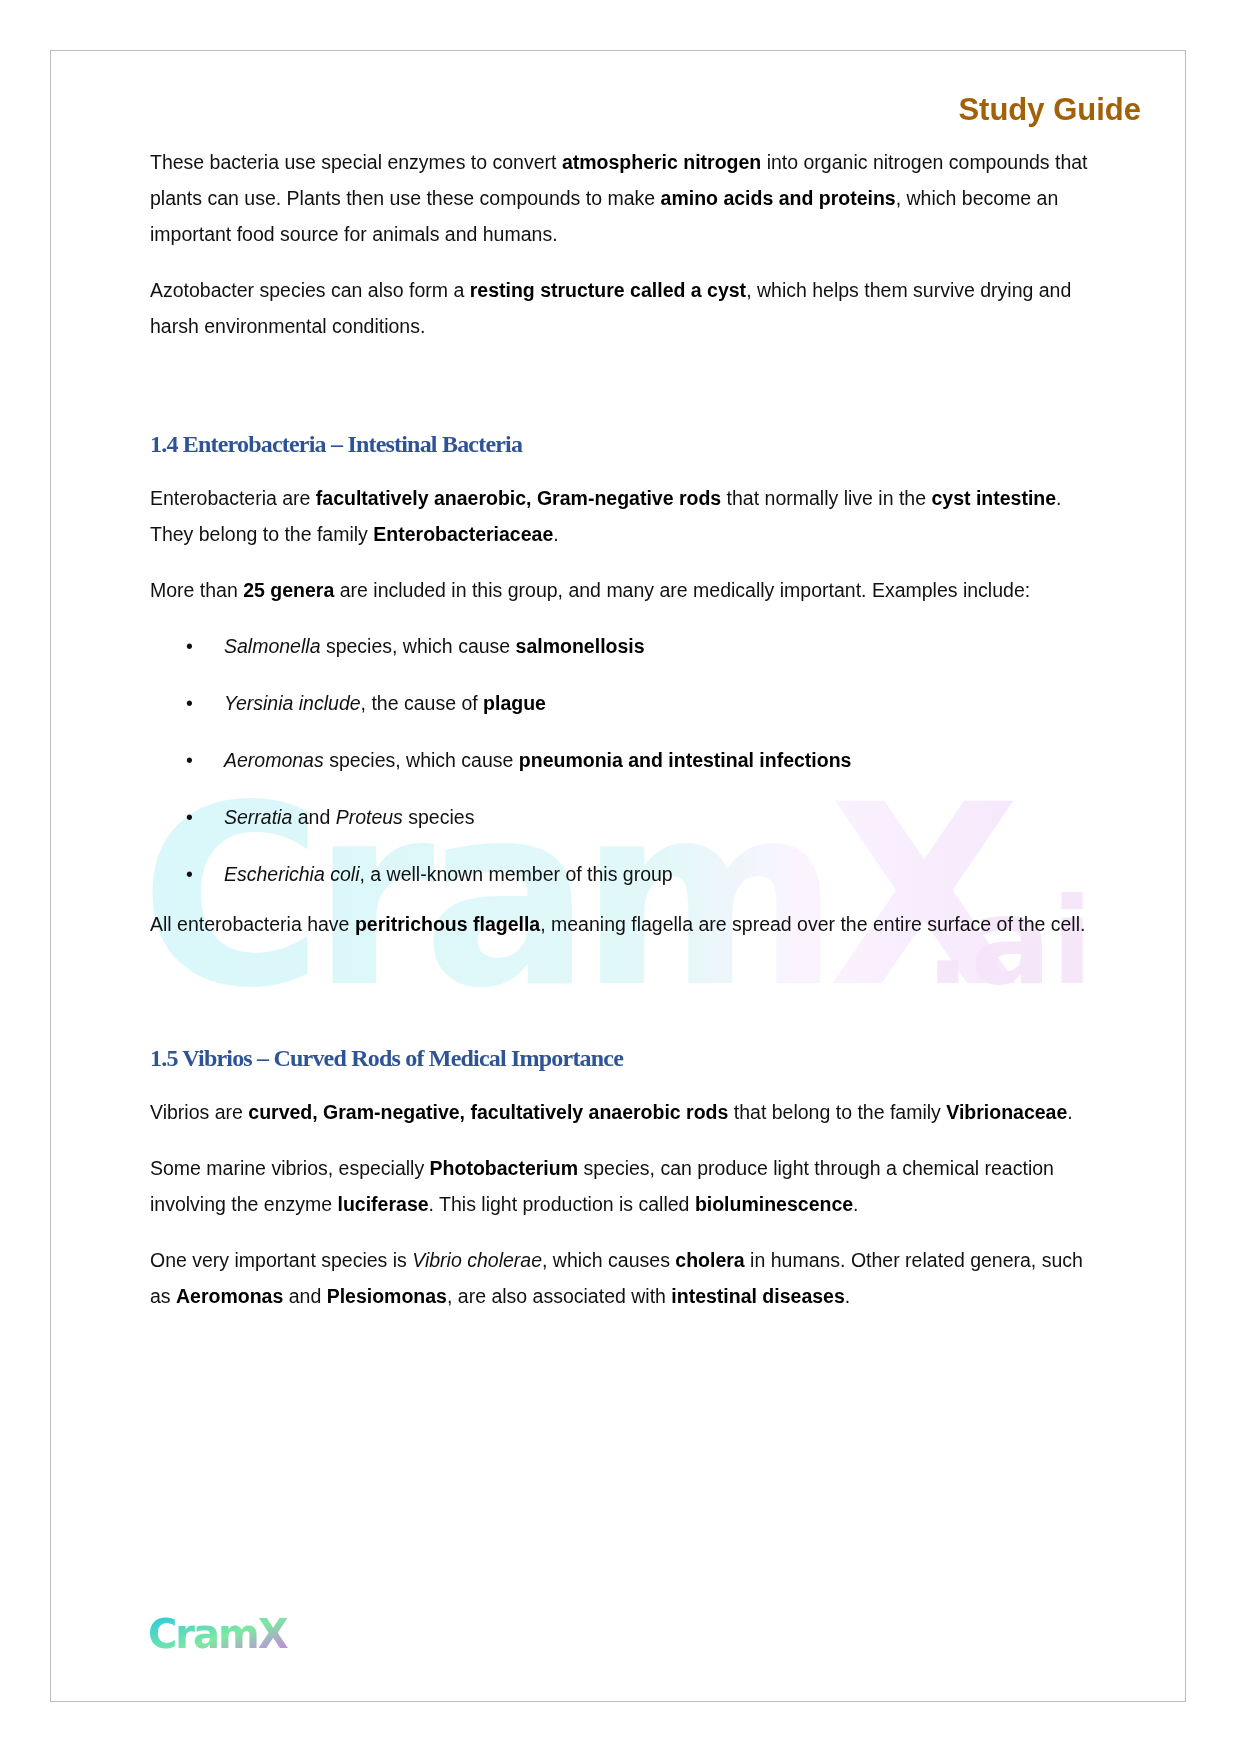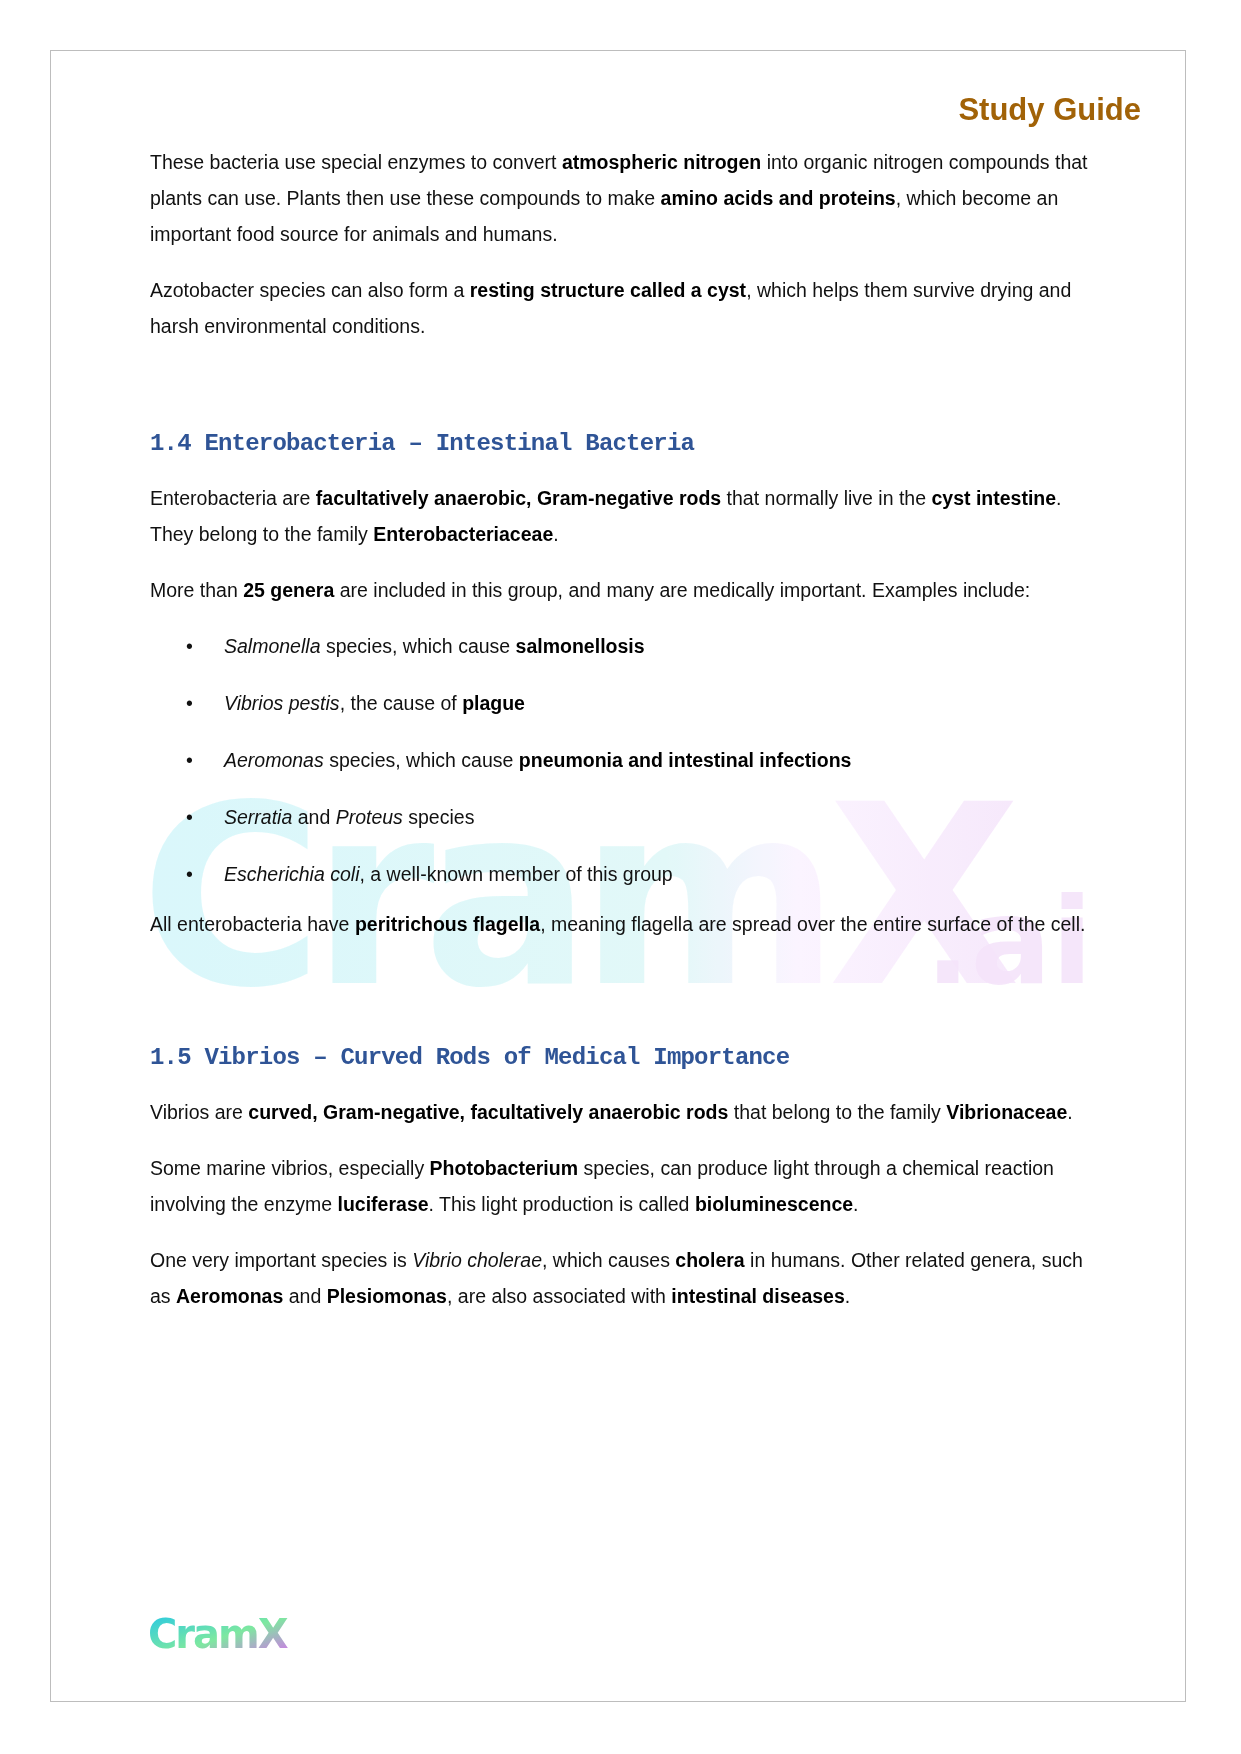--- a/index.html
+++ b/index.html
@@ -11,21 +11,21 @@
   .header-title {
     position: absolute; right: 100px; top: 92px;
     font-family: "Liberation Sans", sans-serif; font-weight: bold; font-size: 31px; color: #a16207;
   }
   .content {
     position: absolute; left: 150px; top: 144px; width: 940px;
     font-family: "Liberation Sans", sans-serif; font-size: 19.5px; line-height: 36px; color: #111;
   }
   .para { margin: 0 0 20px 0; }
   .heading {
-    font-family: Liberation Mono, monospace; font-weight: bold; color: #2f5496;
+    font-family: Liberation Serif, serif; font-weight: bold; color: #2f5496;
     font-size: 24px; letter-spacing: -0.8px; margin: 0 0 18px 0; line-height: 36px;
   }
   .spacer-a { height: 62px; }
   .spacer-b { height: 78px; }
   ul.bullets { list-style: none; margin: 0 0 0 0; padding: 0; }
   ul.bullets li { position: relative; padding-left: 74px; height: 57px; line-height: 36px; }
   ul.bullets li .bullet { position: absolute; left: 36px; top: 0; }
   b { font-weight: bold; color: #000; }
   i { }
   .watermark {
@@ -62,21 +62,21 @@
   </div>
 
   <div class="spacer-a"></div>
 
   <div>
     <h2 class="heading">1.4 Enterobacteria – Intestinal Bacteria</h2>
     <p class="para">Enterobacteria are <b>facultatively anaerobic, Gram-negative rods</b> that normally live in the <b>cyst intestine</b>. They belong to the family <b>Enterobacteriaceae</b>.</p>
     <p class="para">More than <b>25 genera</b> are included in this group, and many are medically important. Examples include:</p>
     <ul class="bullets">
       <li><span class="bullet">•</span><span><i>Salmonella</i> species, which cause <b>salmonellosis</b></span></li>
-      <li><span class="bullet">•</span><span><i>Vibrios pestis</i>, the cause of <b>plague</b></span></li>
+      <li><span class="bullet">•</span><span><i>Yersinia include</i>, the cause of <b>plague</b></span></li>
       <li><span class="bullet">•</span><span><i>Aeromonas</i> species, which cause <b>pneumonia and intestinal infections</b></span></li>
       <li><span class="bullet">•</span><span><i>Serratia</i> and <i>Proteus</i> species</span></li>
       <li style="height:50px"><span class="bullet">•</span><span><i>Escherichia coli</i>, a well-known member of this group</span></li>
     </ul>
     <p class="para">All enterobacteria have <b>peritrichous flagella</b>, meaning flagella are spread over the entire surface of the cell.</p>
   </div>
 
   <div class="spacer-b"></div>
 
   <div>

